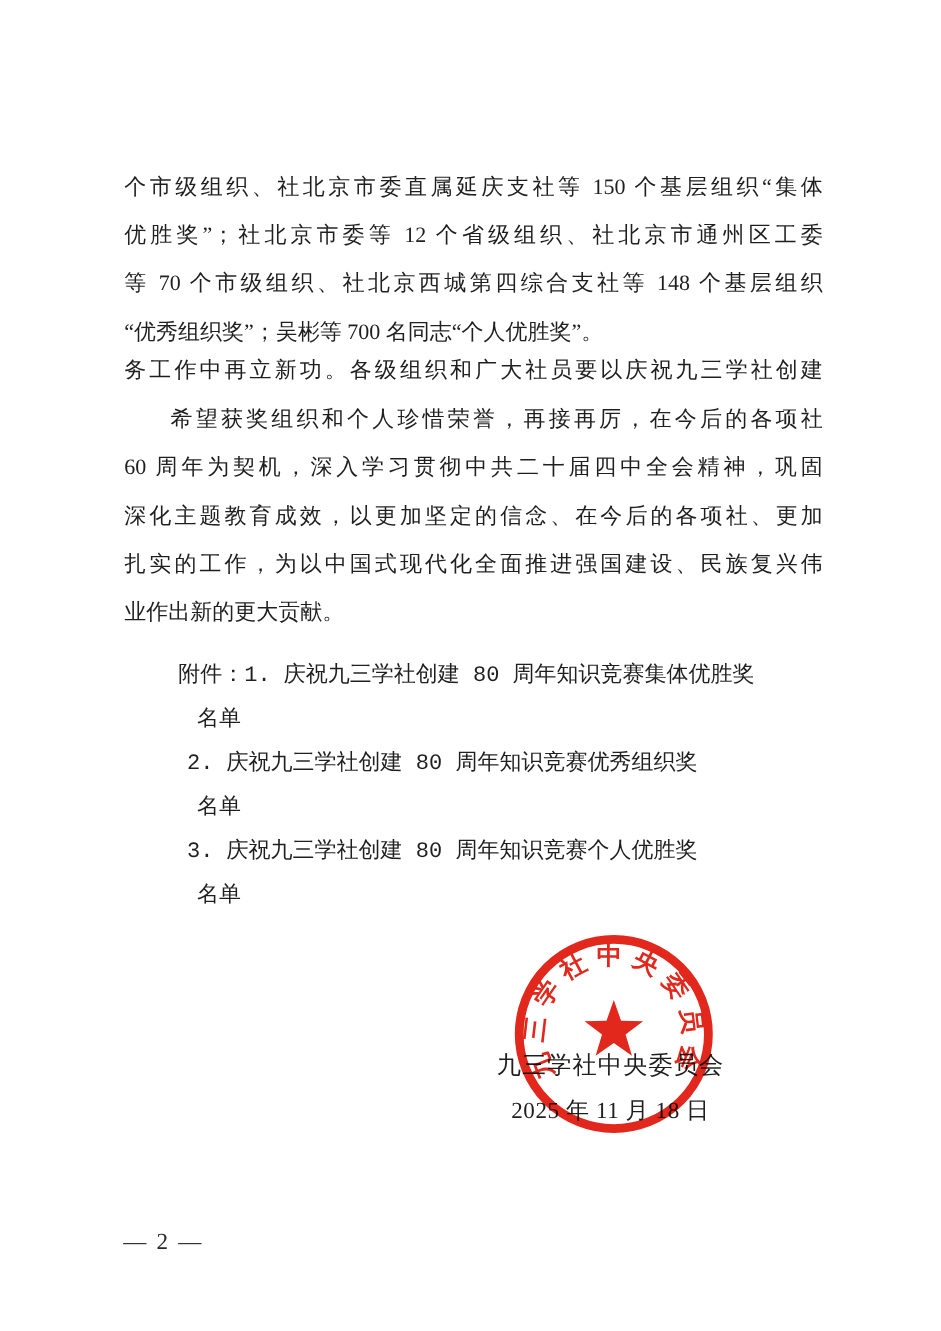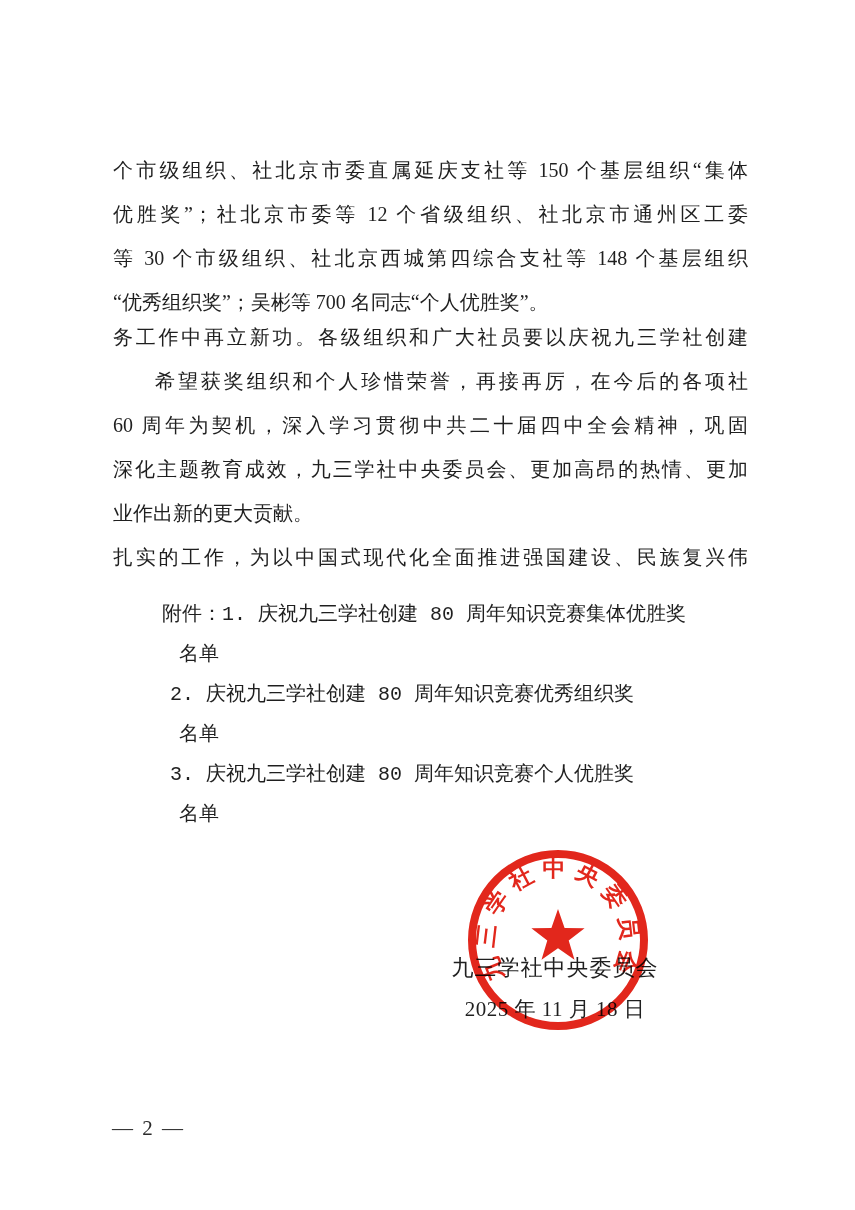--- a/index.html
+++ b/index.html
@@ -73,31 +73,31 @@
   }
 </style>
 </head>
 <body>
 
 <div class="page">
 
   <section class="textcol para para1">
     <div class="line">个市级组织、社北京市委直属延庆支社等 150 个基层组织“集体</div>
     <div class="line">优胜奖”；社北京市委等 12 个省级组织、社北京市通州区工委</div>
-    <div class="line">等 30 个市级组织、社北京西城第四综合支社等 148 个基层组织</div>
+    <div class="line">等 70 个市级组织、社北京西城第四综合支社等 148 个基层组织</div>
     <div class="line last">“优秀组织奖”；吴彬等 700 名同志“个人优胜奖”。</div>
   </section>
 
   <section class="textcol para para2">
     <div class="line">务工作中再立新功。各级组织和广大社员要以庆祝九三学社创建</div>
     <div class="line indent">希望获奖组织和个人珍惜荣誉，再接再厉，在今后的各项社</div>
     <div class="line">60 周年为契机，深入学习贯彻中共二十届四中全会精神，巩固</div>
-    <div class="line">深化主题教育成效，九三学社中央委员会、更加高昂的热情、更加</div>
+    <div class="line">深化主题教育成效，以更加坚定的信念、在今后的各项社、更加</div>
+    <div class="line">扎实的工作，为以中国式现代化全面推进强国建设、民族复兴伟</div>
     <div class="line last">业作出新的更大贡献。</div>
-    <div class="line">扎实的工作，为以中国式现代化全面推进强国建设、民族复兴伟</div>
   </section>
 
   <section class="textcol attachments">
     <div class="line att-first">附件：1. 庆祝九三学社创建 80 周年知识竞赛集体优胜奖</div>
     <div class="line att-cont">名单</div>
     <div class="line att-num">2. 庆祝九三学社创建 80 周年知识竞赛优秀组织奖</div>
     <div class="line att-cont">名单</div>
     <div class="line att-num">3. 庆祝九三学社创建 80 周年知识竞赛个人优胜奖</div>
     <div class="line att-cont">名单</div>
   </section>

